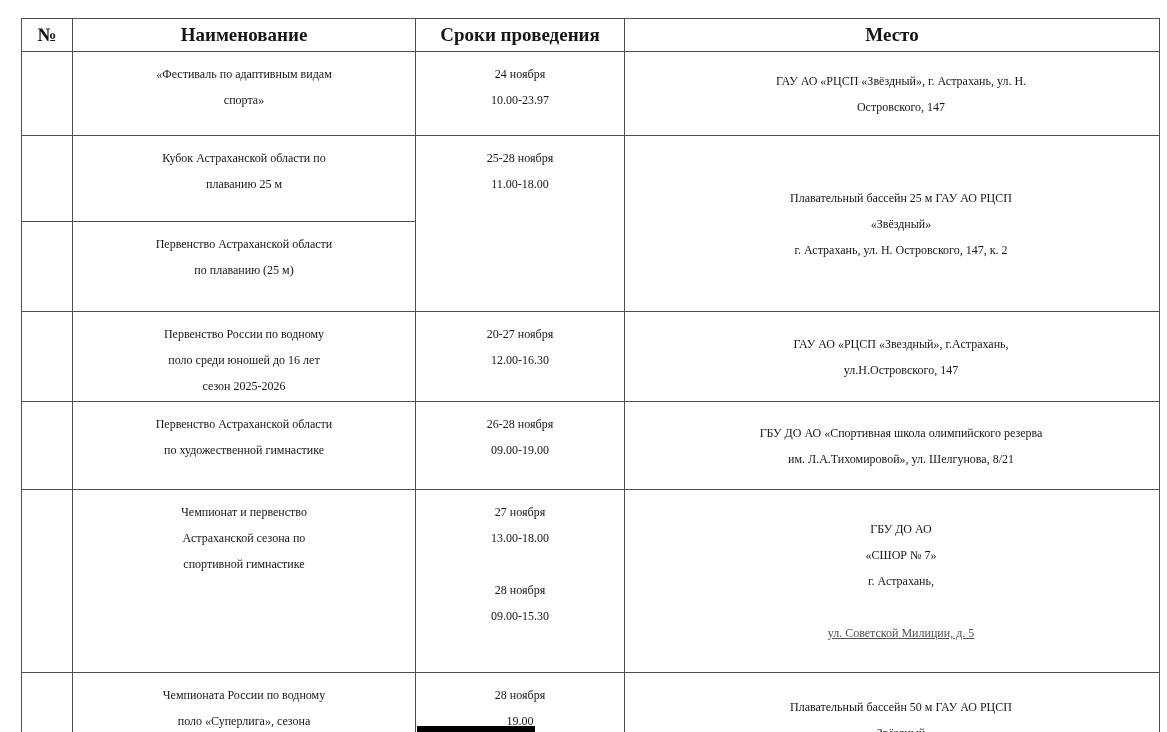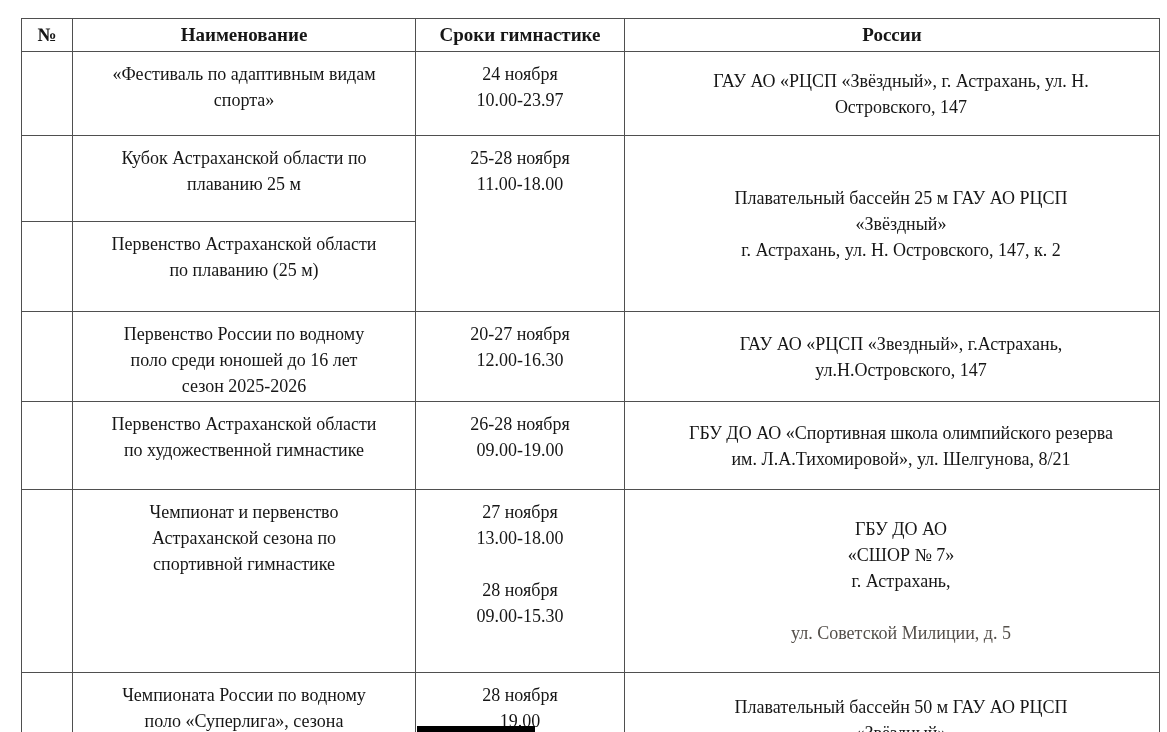--- a/index.html
+++ b/index.html
@@ -19,40 +19,40 @@
   table.events{
     position:absolute;
     left:21px;top:18px;
     width:1138px;
     border-collapse:collapse;
     table-layout:fixed;
   }
   th,td{
     border:1px solid var(--border);
     text-align:center;
-    font-size:18px;
+    font-size:12px;
     line-height:26px;
     padding:0 6px;
     white-space:pre-line;
     overflow:hidden;
   }
   th{
     font-weight:bold;
     font-size:19px;
     height:32px;
     vertical-align:middle;
     padding:0 2px;
   }
   td.num{vertical-align:top;}
   td.name,td.dates{
     vertical-align:top;
     padding-top:9px;
   }
   td.place{vertical-align:middle;padding-left:24px;}
-  td .muted{color:var(--muted);}
+  td .muted{color:var(--muted);text-decoration:underline;}
   .artifact{
     position:absolute;
     left:417px;top:726px;
     width:118px;height:6px;
     background:#000;
   }
 </style>
 </head>
 <body>
 
@@ -60,22 +60,22 @@
   <colgroup>
     <col style="width:51px">
     <col style="width:343px">
     <col style="width:209px">
     <col style="width:535px">
   </colgroup>
   <tbody>
       <tr>
     <th>№</th>
     <th>Наименование</th>
-    <th>Сроки гимнастике</th>
-    <th>России</th>
+    <th>Сроки проведения</th>
+    <th>Место</th>
   </tr>
 
   <tr style="height:84px">
     <td class="num"></td>
     <td class="name">«Фестиваль по адаптивным видам
 спорта»</td>
     <td class="dates">24 ноября
 10.00-23.97</td>
     <td class="place">ГАУ АО «РЦСП «Звёздный», г. Астрахань, ул. Н.
 Островского, 147</td>

